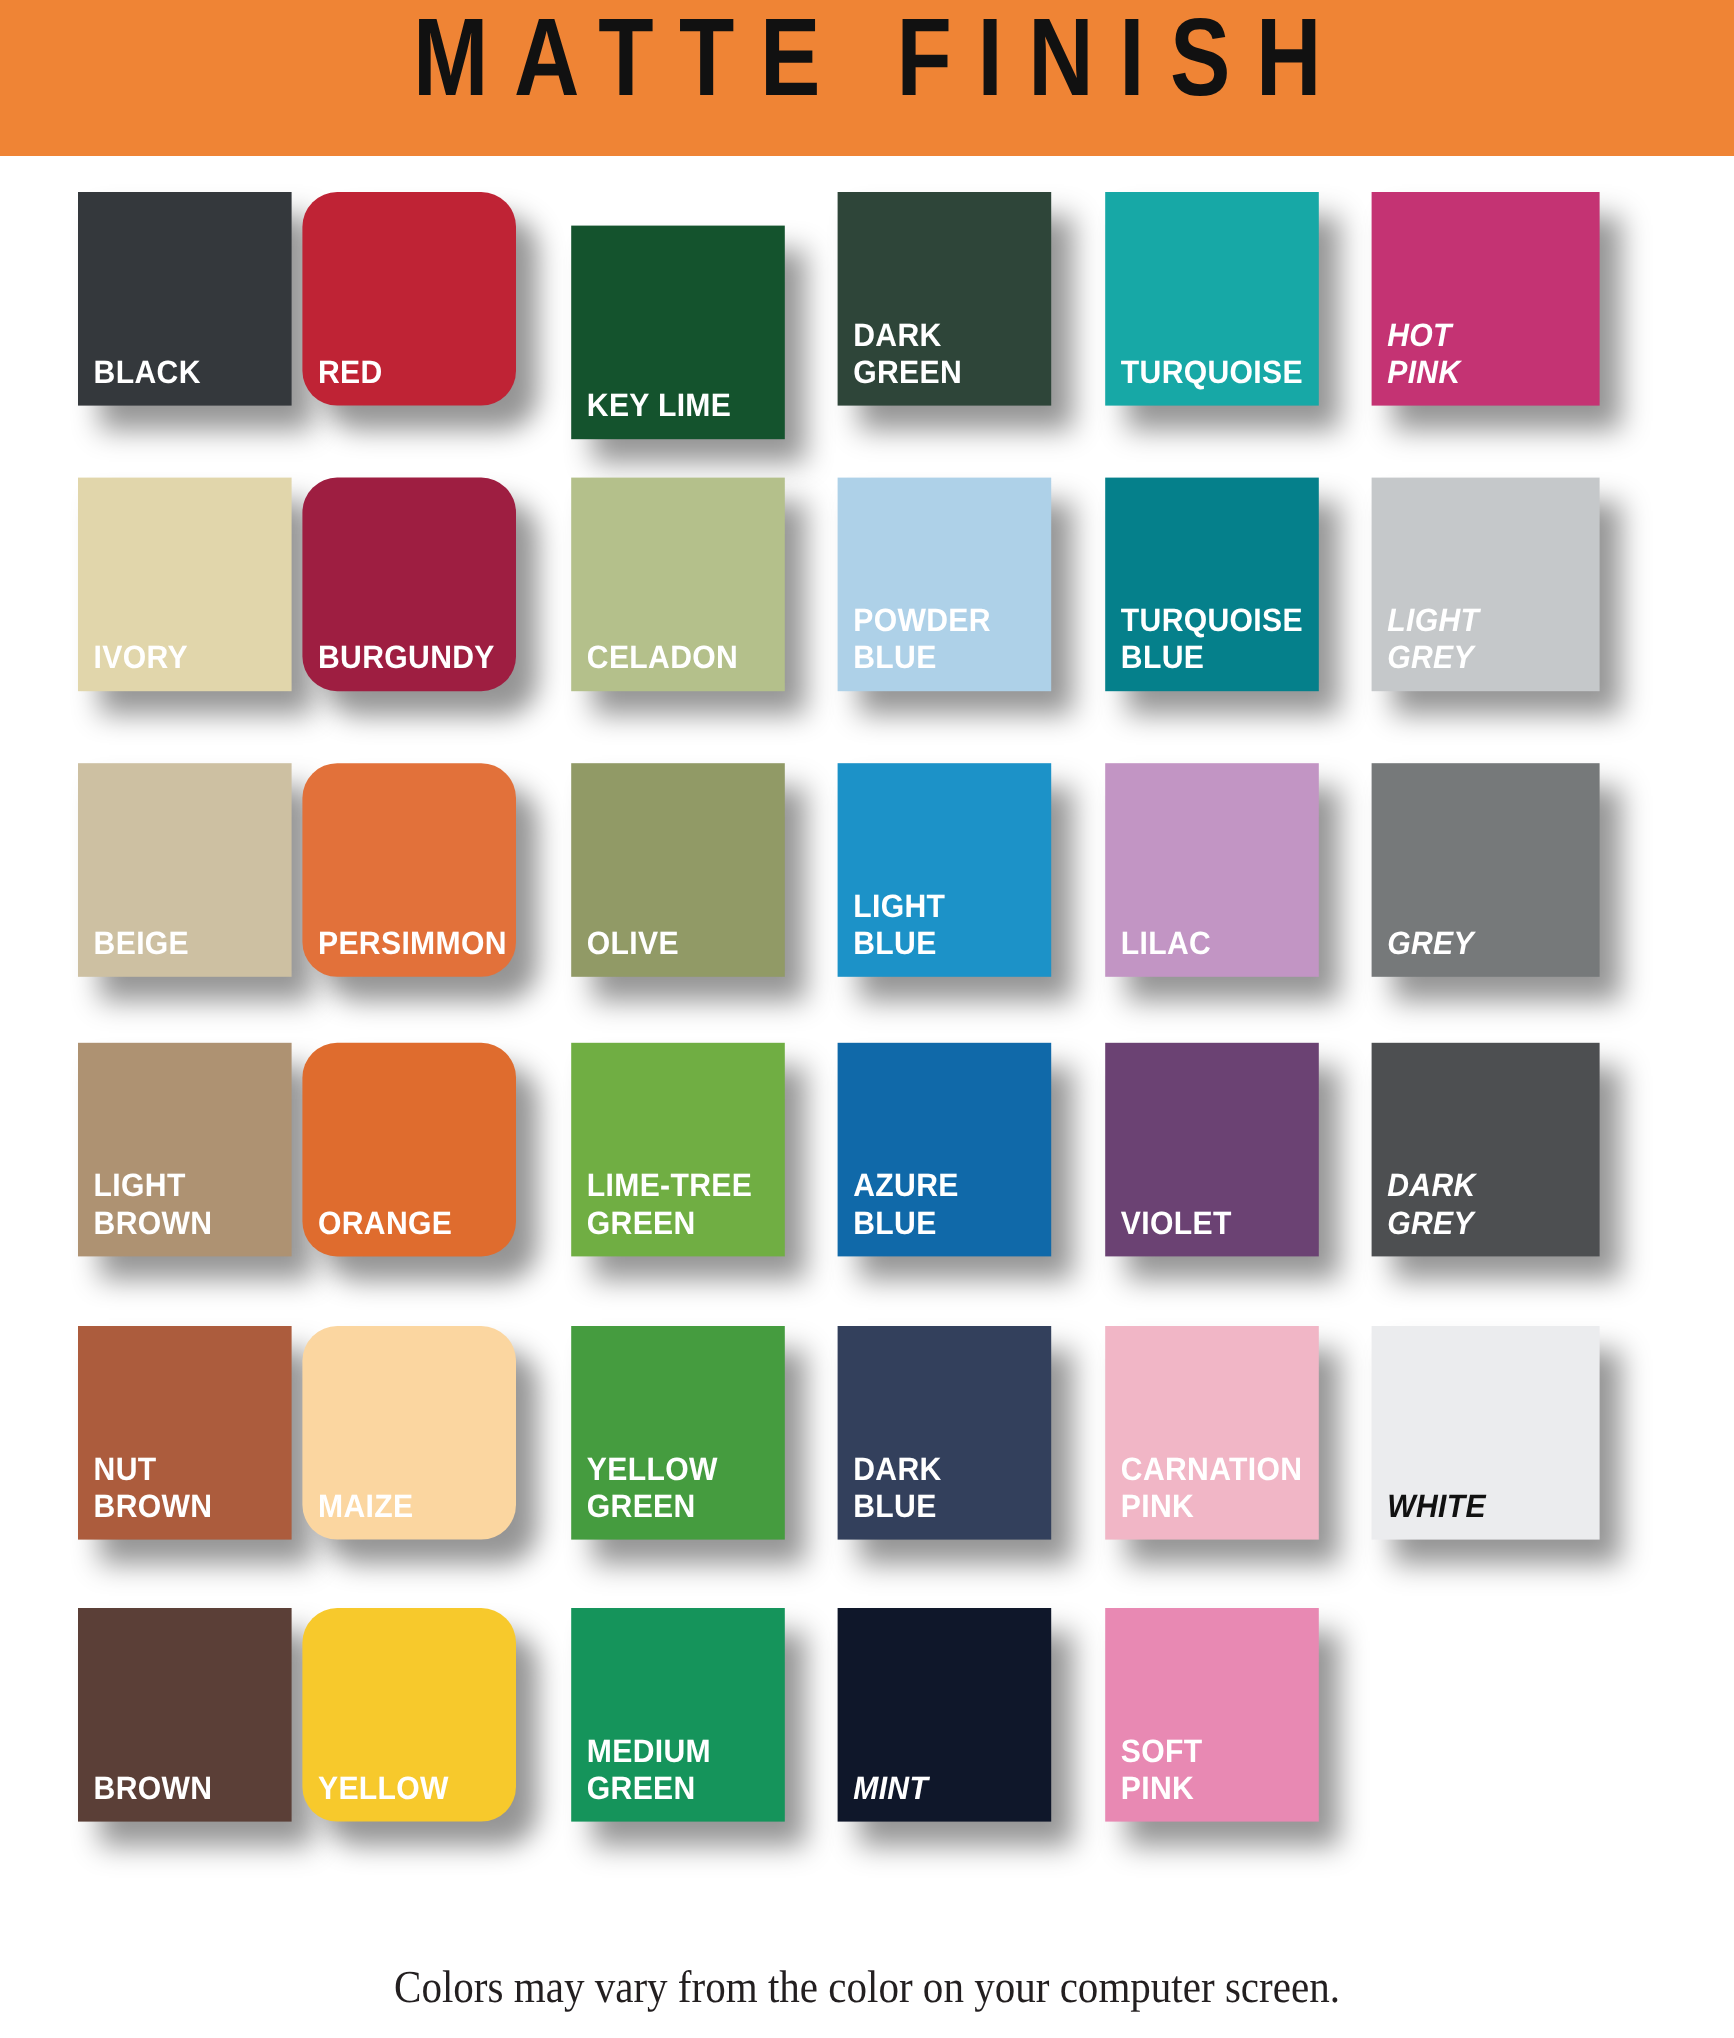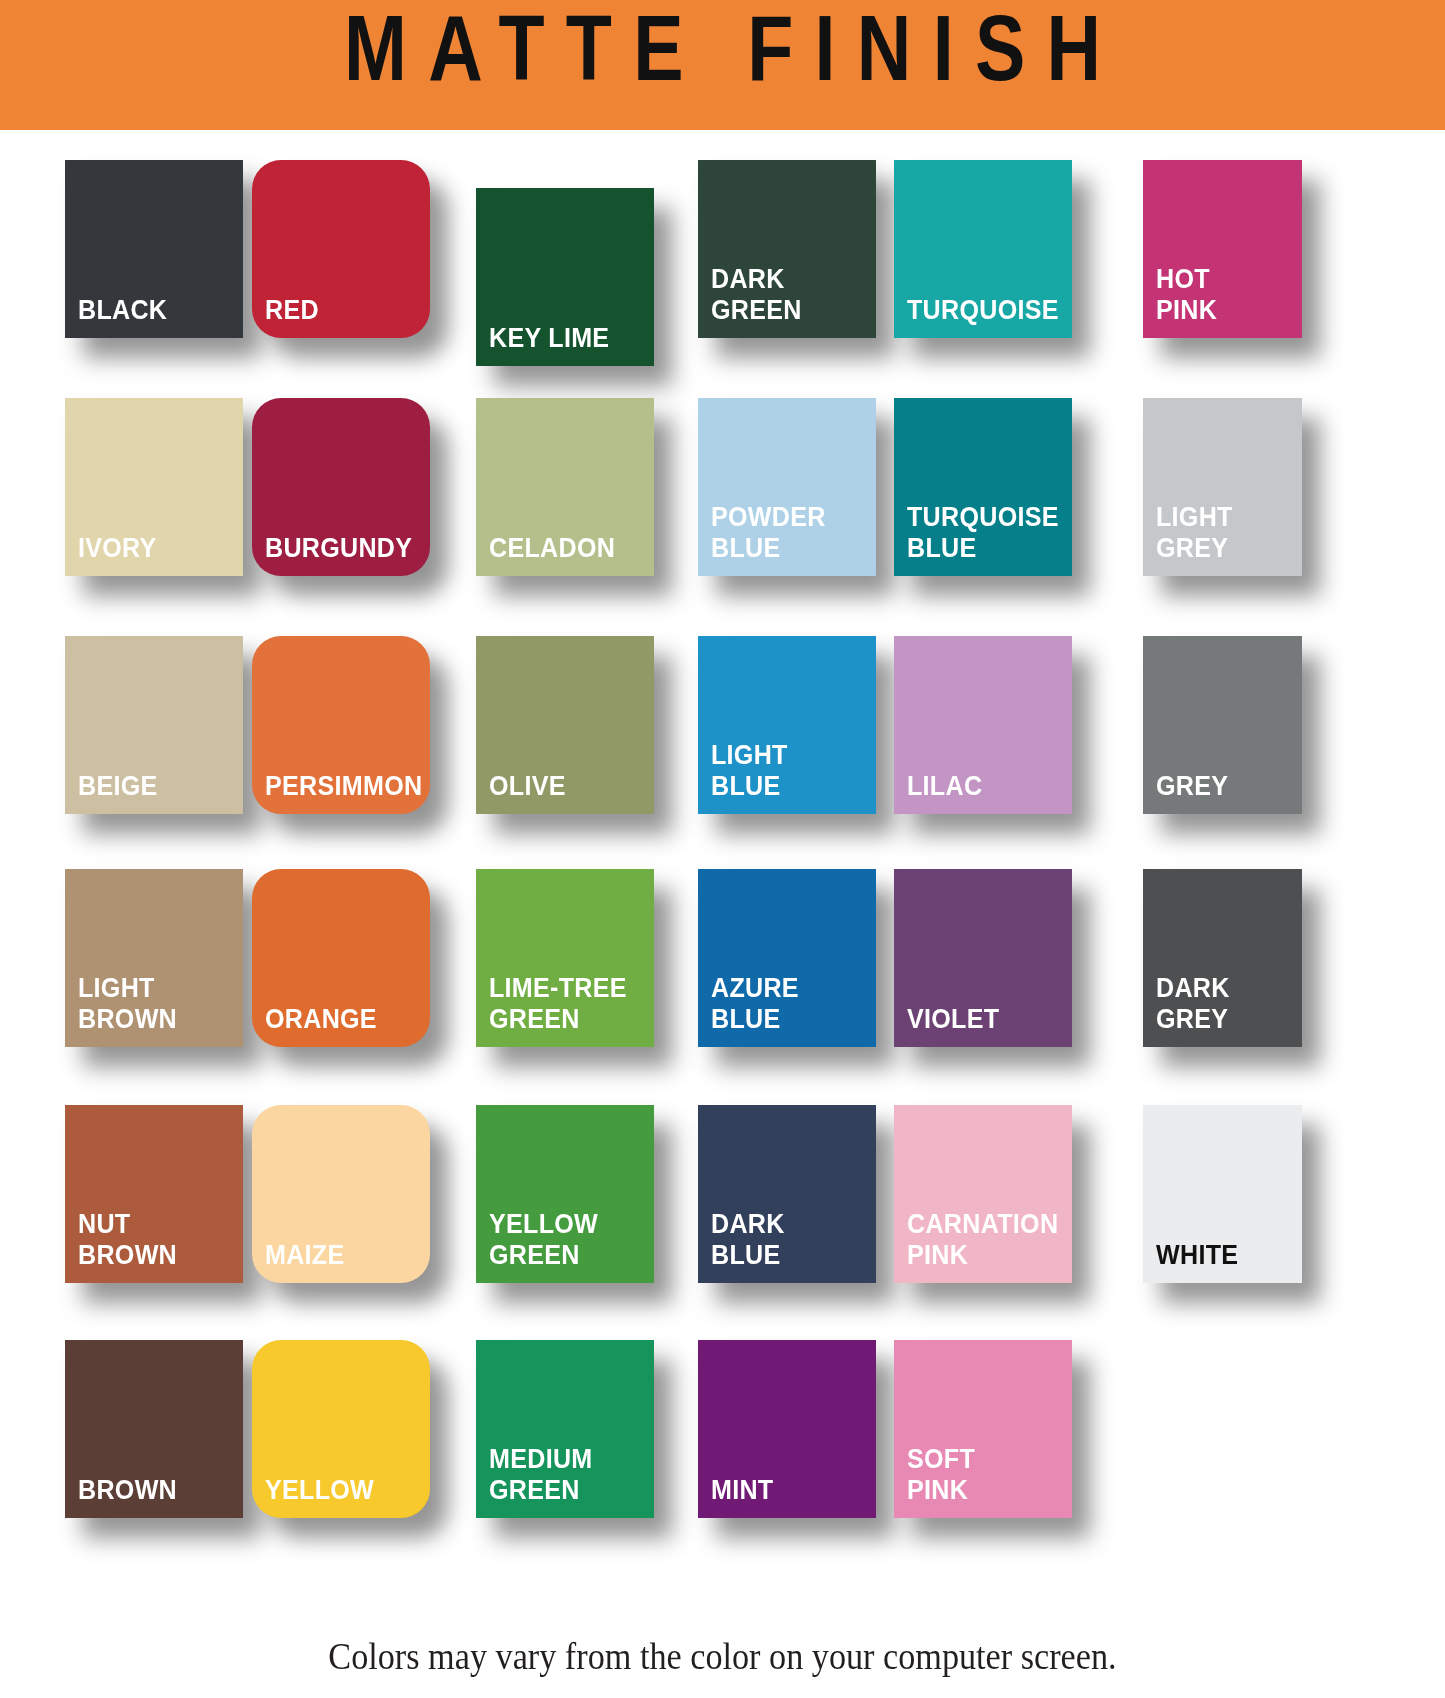--- a/index.html
+++ b/index.html
@@ -79,22 +79,22 @@
   }
   .swatch-label.dark-text {
     color: #111111;
   }
 
   
   .col-1 { left: 29px; margin-left: 36px; }
   .col-2 { left: 252px; border-radius: 29px; }
   .col-3 { left: 476px; }
   .col-4 { left: 698px; }
-  .col-5 { left: 894px; text-decoration: underline; }
-  .col-6 { left: 1143px; width: 159px; }
+  .col-5 { left: 921px; text-decoration: underline; }
+  .col-6 { left: 1143px; width: 190px; font-style: italic; }
 
   
   .row-1 { top: 0px; }
   .row-2 { top: 238px; }
   .row-3 { top: 476px; }
   .row-4 { top: 709px; }
   .row-5 { top: 945px; }
   .row-6 { top: 1180px; }
 
   
@@ -239,21 +239,21 @@
       <div class="swatch col-1" style="background: rgb(91, 63, 55);">
         <div class="swatch-label">BROWN</div>
       </div>
       <div class="swatch col-2" style="background: rgb(247, 201, 44);">
         <div class="swatch-label">YELLOW</div>
       </div>
       <div class="swatch col-3" style="background: rgb(21, 148, 91);">
         <div class="swatch-label">MEDIUM
 GREEN</div>
       </div>
-      <div class="swatch col-4" style="background: #701a75;">
+      <div class="swatch col-4" style="background: #0f172a; font-style: italic;">
         <div class="swatch-label">MINT</div>
       </div>
       <div class="swatch col-5" style="background: rgb(232, 137, 179);">
         <div class="swatch-label">SOFT
 PINK</div>
       </div>
     </div>
   </div>
 
 <div id="footer-note">Colors may vary from the color on your computer screen.</div>

